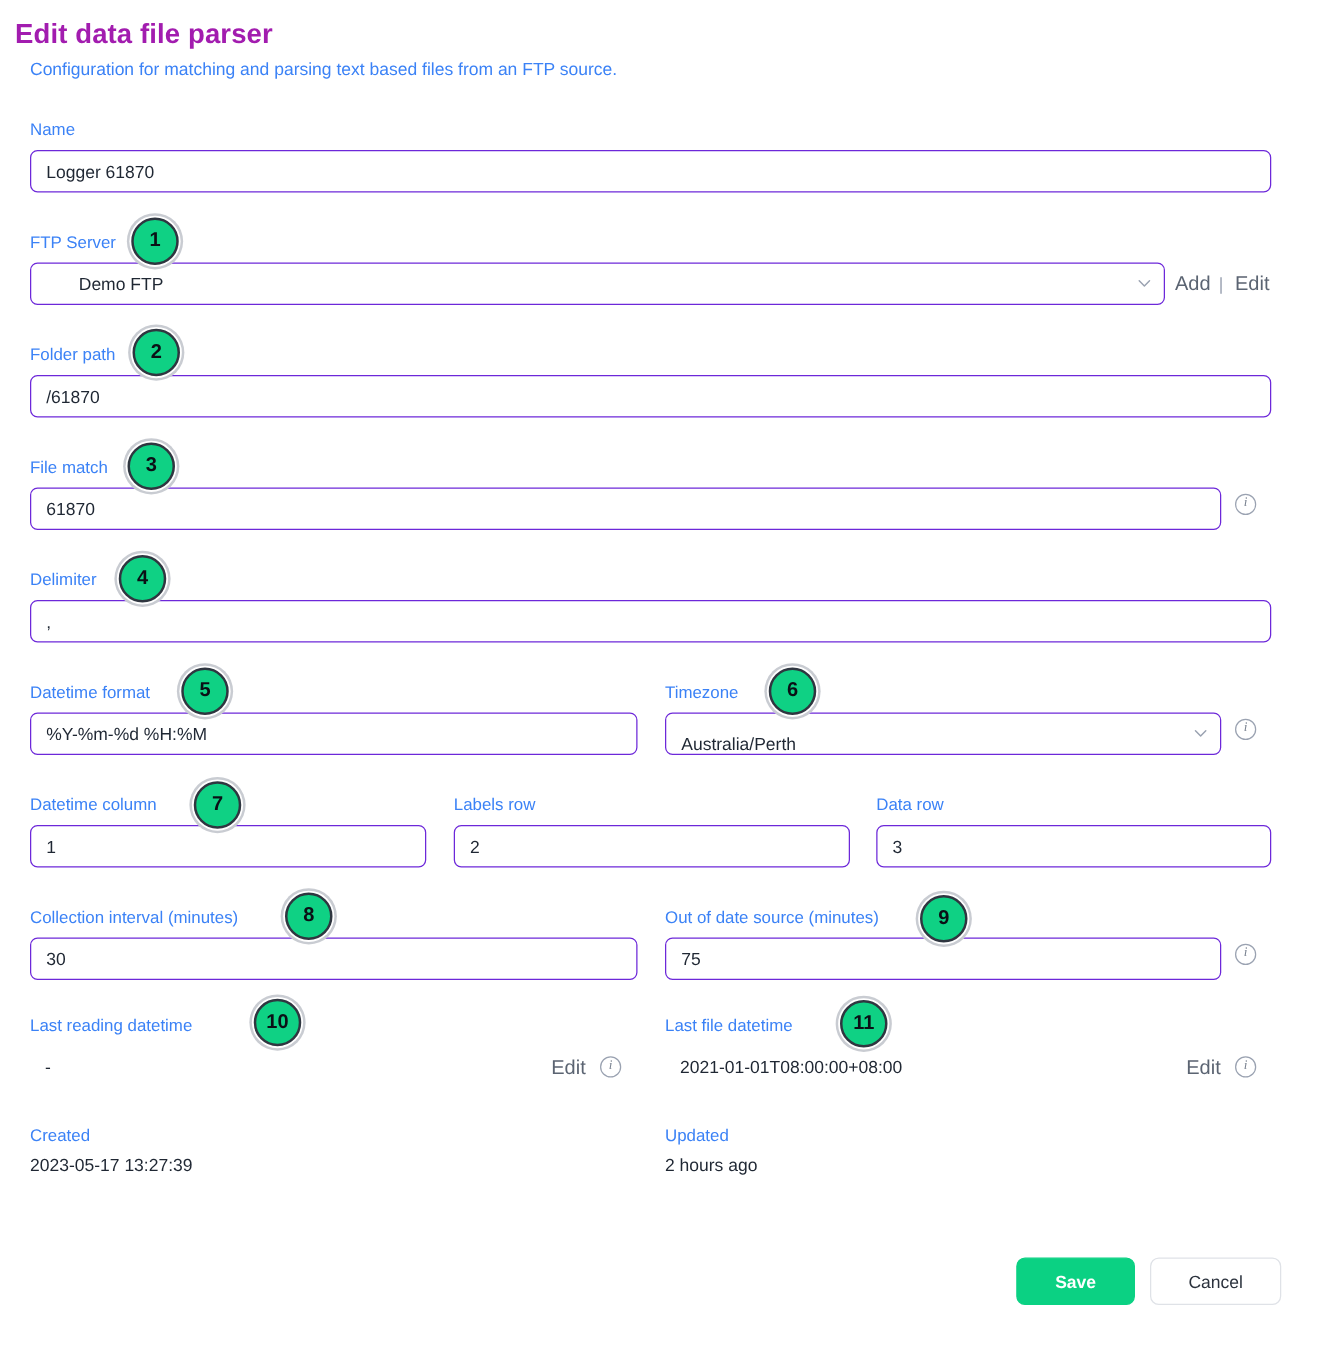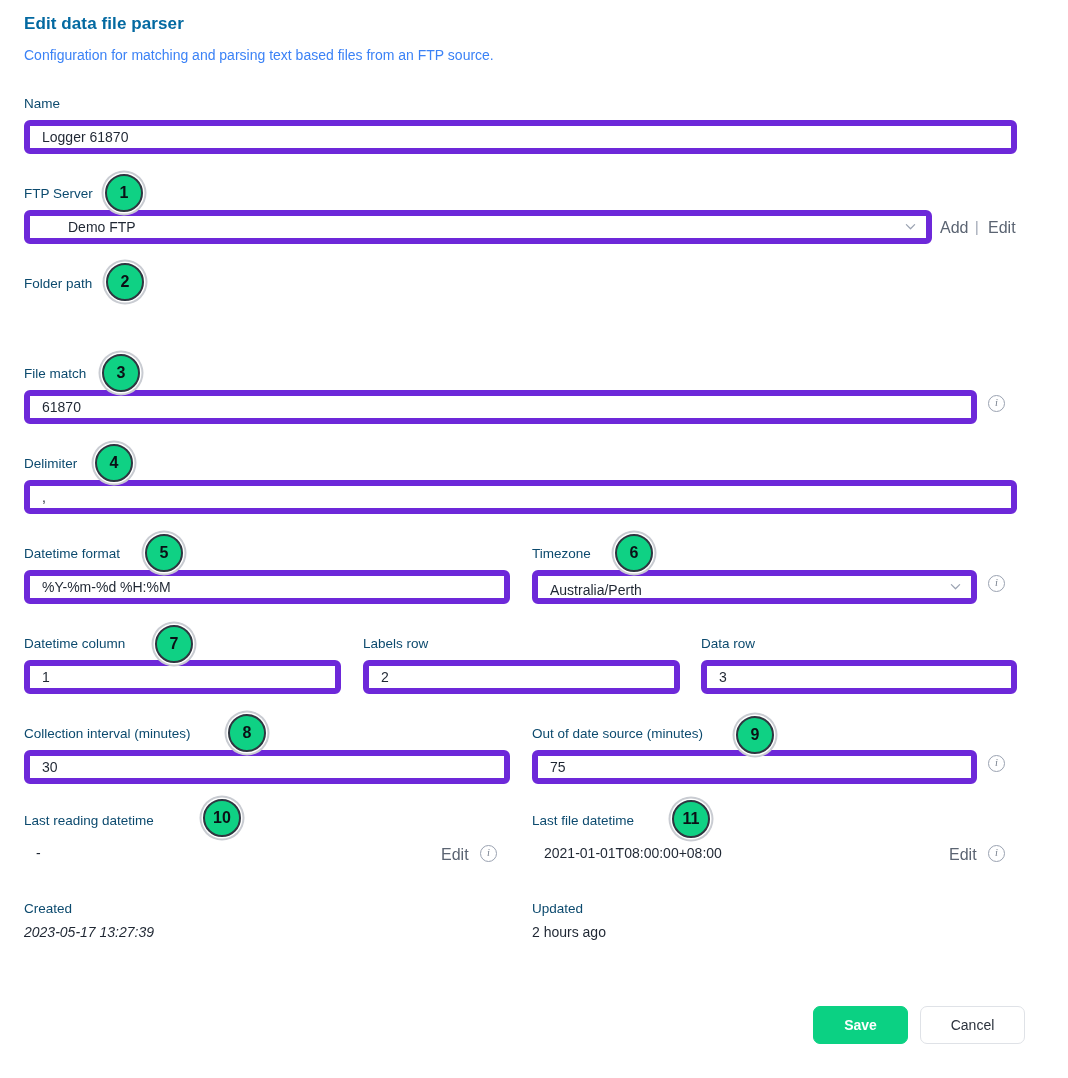--- a/index.html
+++ b/index.html
@@ -13,44 +13,44 @@
     position: relative;
     width: 1068px;
     height: 1078px;
     background: #ffffff;
     overflow: hidden;
   }
 
   
   .title {
     position: absolute;
-    left: 24px; top: 14px;
-    font-size: 17px;
+    left: 12px; top: 14px;
+    font-size: 22px;
     font-weight: bold;
-    color: #0369a1;
+    color: #a21caf;
     letter-spacing: 0.1px;
   }
   .subtitle {
     position: absolute;
     left: 24px; top: 47px;
     font-size: 14px;
     color: #3b82f6;
   }
 
   
   .label {
     position: absolute;
     font-size: 13.5px;
-    color: #0c4a6e;
+    color: #3b82f6;
     white-space: nowrap;
   }
   .field {
     position: absolute;
     height: 34px;
-    border: 6px solid #6d28d9;
+    border: 1px solid #6d28d9;
     border-radius: 6px;
     background: #ffffff;
     display: flex;
     align-items: center;
     padding: 0 12px;
     font-size: 14px;
     color: #1f2733;
     overflow: hidden;
     white-space: nowrap;
   }
@@ -161,20 +161,21 @@
       <svg viewBox="0 0 12 12" width="11" height="11">
           <path d="M1.5 4 L6 8.5 L10.5 4" fill="none" stroke="#9aa2b1" stroke-width="1.3" stroke-linecap="round" stroke-linejoin="round"></path>
         </svg>
     </span>
   </div>
   <div class="link" style="left:940px; top:219px;">Add</div>
   <div class="sep" style="left:975px; top:219px;">|</div>
   <div class="link" style="left:988px; top:219px;">Edit</div>
 
   <div class="label" style="left:24px; top:276px;">Folder path</div>
+  <div class="field" style="left:24px; top:300px; width:993px;">/61870</div>
 
   <div class="label" style="left:24px; top:366px;">File match</div>
   <div class="field" style="left:24px; top:390px; width:953px;">61870</div>
   <div class="info" style="left:988px; top:395px;">i</div>
 
   <div class="label" style="left:24px; top:456px;">Delimiter</div>
   <div class="field" style="left:24px; top:480px; width:993px;">,</div>
 
   <div class="label" style="left:24px; top:546px;">Datetime format</div>
   <div class="field" style="left:24px; top:570px; width:486px;">%Y-%m-%d %H:%M</div>
@@ -210,21 +211,21 @@
   <div class="static-value" style="left:36px; top:845px;">-</div>
   <div class="link" style="left:441px; top:846px;">Edit</div>
   <div class="info" style="left:480px; top:845px;">i</div>
 
   <div class="label" style="left:532px; top:813px;">Last file datetime</div>
   <div class="static-value" style="left:544px; top:845px;">2021-01-01T08:00:00+08:00</div>
   <div class="link" style="left:949px; top:846px;">Edit</div>
   <div class="info" style="left:988px; top:845px;">i</div>
 
   <div class="label" style="left:24px; top:901px;">Created</div>
-  <div class="static-value" style="left:24px; top:924px;font-style:italic;">2023-05-17 13:27:39</div>
+  <div class="static-value" style="left:24px; top:924px;">2023-05-17 13:27:39</div>
 
   <div class="label" style="left:532px; top:901px;">Updated</div>
   <div class="static-value" style="left:532px; top:924px;">2 hours ago</div>
 
   <div class="btn btn-primary" style="left:813px; top:1006px; width:95px;">Save</div>
   <div class="btn btn-secondary" style="left:920px; top:1006px; width:105px;">Cancel</div>
 
   <div class="badge" style="left:105px; top:174px;">1</div>
   <div class="badge" style="left:106px; top:263px;">2</div>
   <div class="badge" style="left:102px; top:354px;">3</div>

